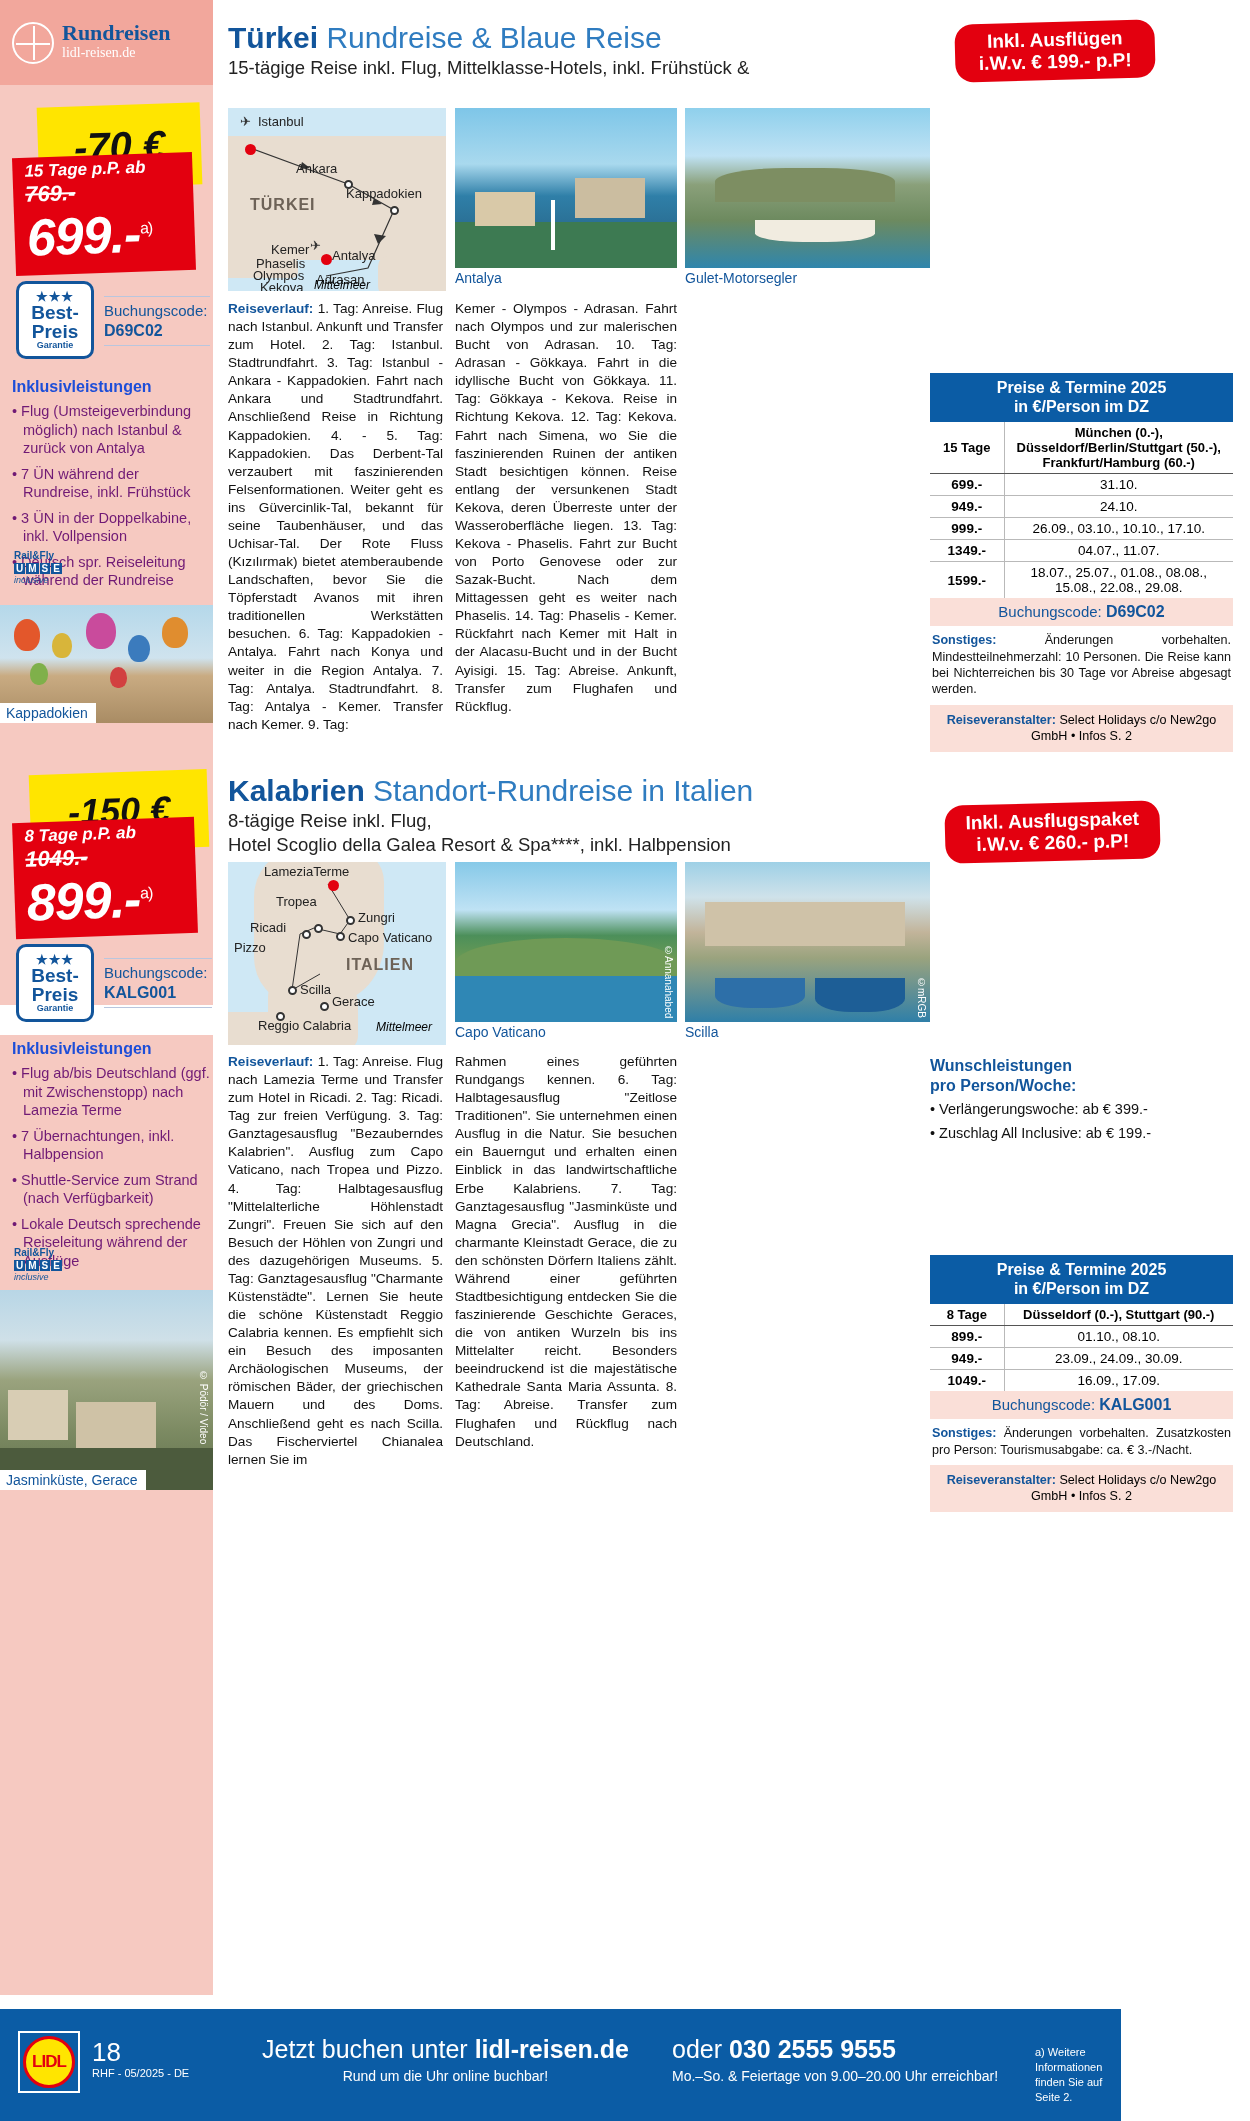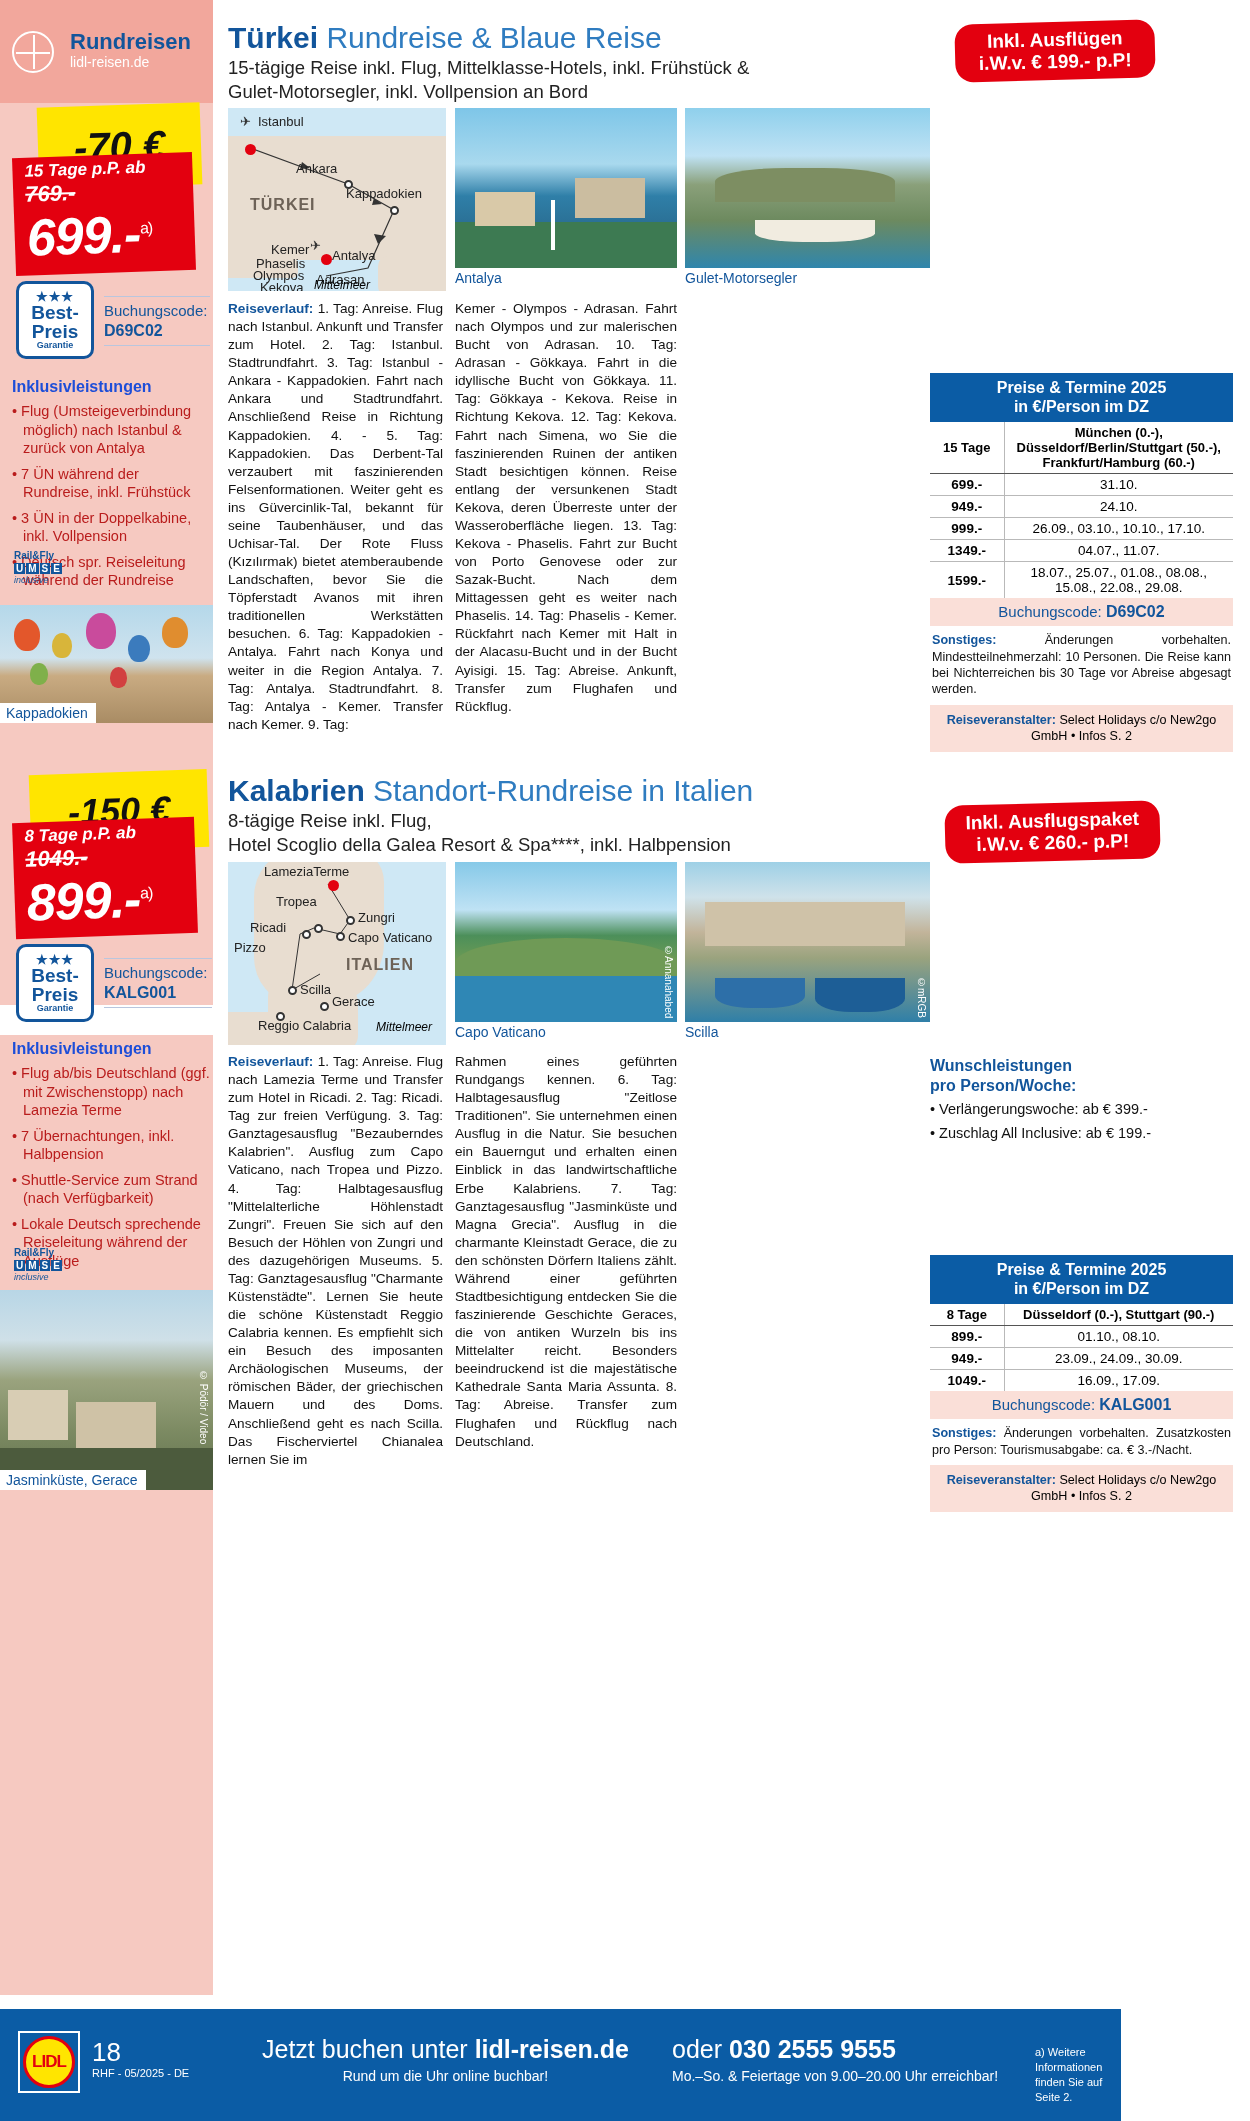--- a/index.html
+++ b/index.html
@@ -15,22 +15,22 @@
   
   .rail {
     position:absolute; left:0; top:0; width:213px; height:1005px;
     background:#f6c9c1;
   }
   .rail2 {
     position:absolute; left:0; top:1035px; width:213px; height:960px;
     background:#f6c9c1;
   }
   .rail-head {
-    position:absolute; left:0; top:0; width:213px; height:103px;
-    background:#f2a79c; display:flex; align-items:center; gap:16px; padding-left:12px;
+    position:absolute; left:0; top:0; width:213px; height:85px;
+    background:#f2a79c; display:flex; align-items:center; gap:8px; padding-left:12px;font-family:Liberation Serif, serif;
   }
   .globe { width:42px; height:42px; border-radius:50%; border:2.5px solid #fff; position:relative; flex:0 0 auto;}
   .globe:before{content:"";position:absolute;left:50%;top:2px;bottom:2px;width:0;border-left:2px solid #fff;}
   .globe:after{content:"";position:absolute;top:50%;left:2px;right:2px;height:0;border-top:2px solid #fff;}
   .brand-name { font-size:22px; font-weight:bold; color:#12559b; line-height:1; }
   .brand-url { font-size:14px; color:#ffffff; line-height:1.3; }
 
   
   .flag-yellow {
     position:absolute; background:#ffe500; display:flex; align-items:center; justify-content:center;
@@ -54,21 +54,21 @@
   .bestpreis .stars{ font-size:13px; letter-spacing:1px;}
   .bestpreis .b1{font-size:19px;}
   .bestpreis .b2{font-size:19px;}
   .bestpreis .g{font-size:9px;}
 
   .code-box { position:absolute; font-size:15px; color:#12559b; line-height:1.3; }
   .code-box .cd { font-weight:bold; font-size:16px;}
   .code-line{ border-top:1px solid #b9c6de; border-bottom:1px solid #b9c6de; padding:4px 0;}
 
   .incl-title { position:absolute; font-size:16px; font-weight:bold; color:#1d4ed8;}
-  .incl-list { position:absolute; font-size:14.5px; color:#b91c1c; line-height:1.28; width:200px;}
+  .incl-list { position:absolute; font-size:14.5px; color:#701a75; line-height:1.28; width:200px;}
   .incl-list li { list-style:none; padding-left:11px; text-indent:-11px; margin-bottom:7px;}
   .incl-list li:before{ content:"• "; }
 
   .railfly { position:absolute; font-size:9px; color:#12559b; }
   .railfly .rf1{ font-weight:bold; font-size:10px;}
   .rfbar{ display:flex; gap:1px; margin:2px 0 1px;}
   .rfbar span{ background:#12559b; color:#fff; font-size:10px; font-weight:bold; padding:0 2px; }
   .railfly .rf2{ font-style:italic; font-size:9px;}
 
   
@@ -225,21 +225,20 @@
     <div style="position:absolute;left:110px;top:62px;width:17px;height:21px;border-radius:50% 50% 45% 45%;background:#d24040;"></div>
     <div class="cap">Kappadokien</div>
   </div>
 
   <div class="offer-title" style="left:228px; top:22px;">
     <b>Türkei</b>
     <span>Rundreise &amp; Blaue Reise</span>
   </div>
   <div class="offer-sub" style="left:228px; top:56px; width:700px;">
     <div>15-tägige Reise inkl. Flug, Mittelklasse-Hotels, inkl. Frühstück &amp;</div>
-    <div>Gulet-Motorsegler, inkl. Vollpension an Bord</div>
   </div>
   <div class="badge-red" style="left:955px; top:22px; width:200px;">
     <div>Inkl. Ausflügen</div>
     <div>i.W.v. € 199.- p.P!</div>
   </div>
 
   <div class="mapbox" style="left:228px; top:108px; width:218px; height:183px;">
     <div class="mapland" style="left:-10px;top:22px;width:250px;height:130px;border-radius:12px;"></div>
     <div class="mapland" style="left:-10px;top:150px;width:80px;height:20px;border-radius:6px;"></div>
     <div style="position:absolute;left:0;top:0;width:220px;height:28px;background:#cfe8f5;"></div>

